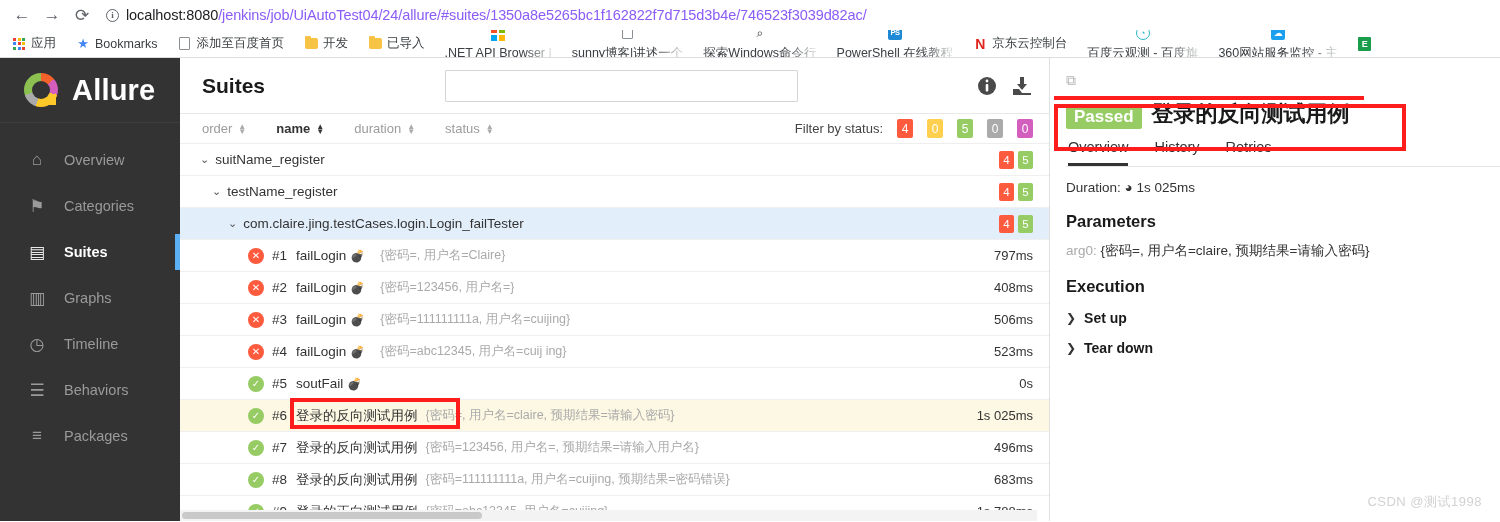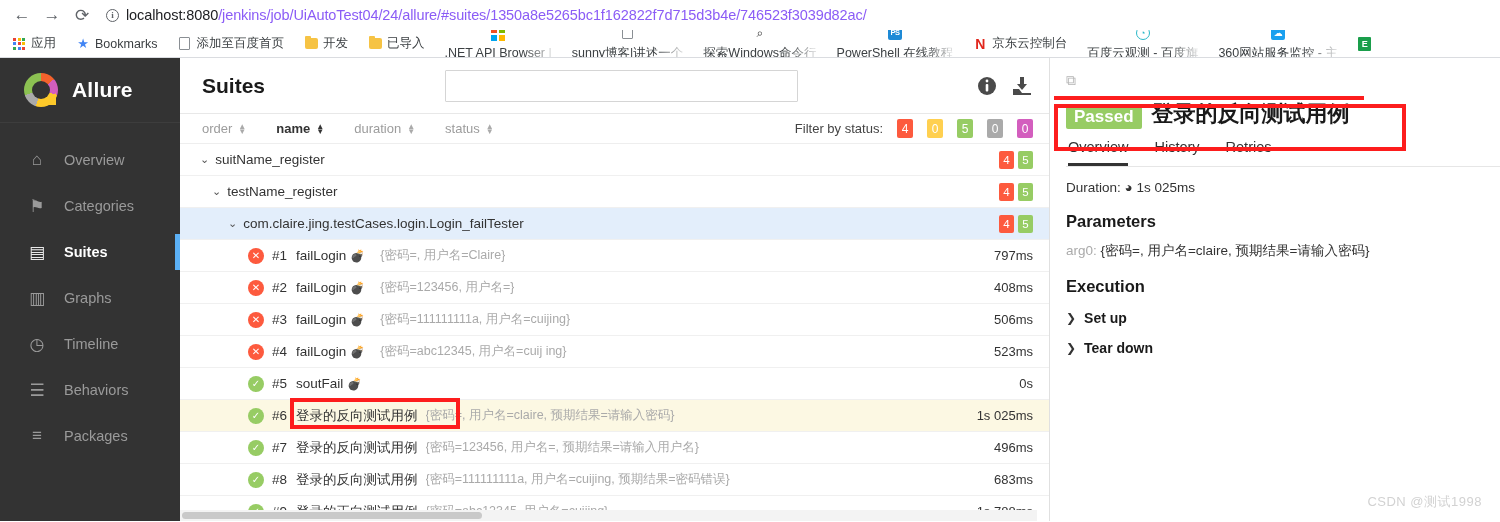--- a/index.html
+++ b/index.html
@@ -90,21 +90,21 @@
   .brand { height: 65px; display: flex; align-items: center;
            gap: 14px; padding-left: 24px;
            border-bottom: 1px solid #3d3d3d; }
   .logo-donut { width: 34px; height: 34px; border-radius: 50%;
                 position: relative; flex: none; }
   .logo-donut::after { content:""; position:absolute; inset:8px;
                        background:#333; border-radius:50%; }
   .logo-tail { position:absolute; right:2px; bottom:2px; width:12px;
                height:12px; background:#fdc92a; z-index:2;
                clip-path: polygon(100% 0,100% 100%,0 100%); }
-  .brand-name { color:#fff; font-size:21px; font-weight:bold;
+  .brand-name { color:#fff; font-size:29px; font-weight:bold;
                 letter-spacing:0.2px; }
   .nav { padding-top: 14px; }
   .nav-item { display:flex; align-items:center; gap:16px;
               height:46px; padding-left:26px; color:#9a9a9a;
               font-size:14.5px; position:relative; }
   .nav-item.active { color:#fff; font-weight:bold; }
   .nav-item.active::after { content:""; position:absolute; right:0; top:5px;
                             bottom:5px; width:5px; background:#5bb0f5; }
   .nav-ico { width:22px; display:flex; align-items:center;
              justify-content:center; font-size:17px; color:#9a9a9a; }

